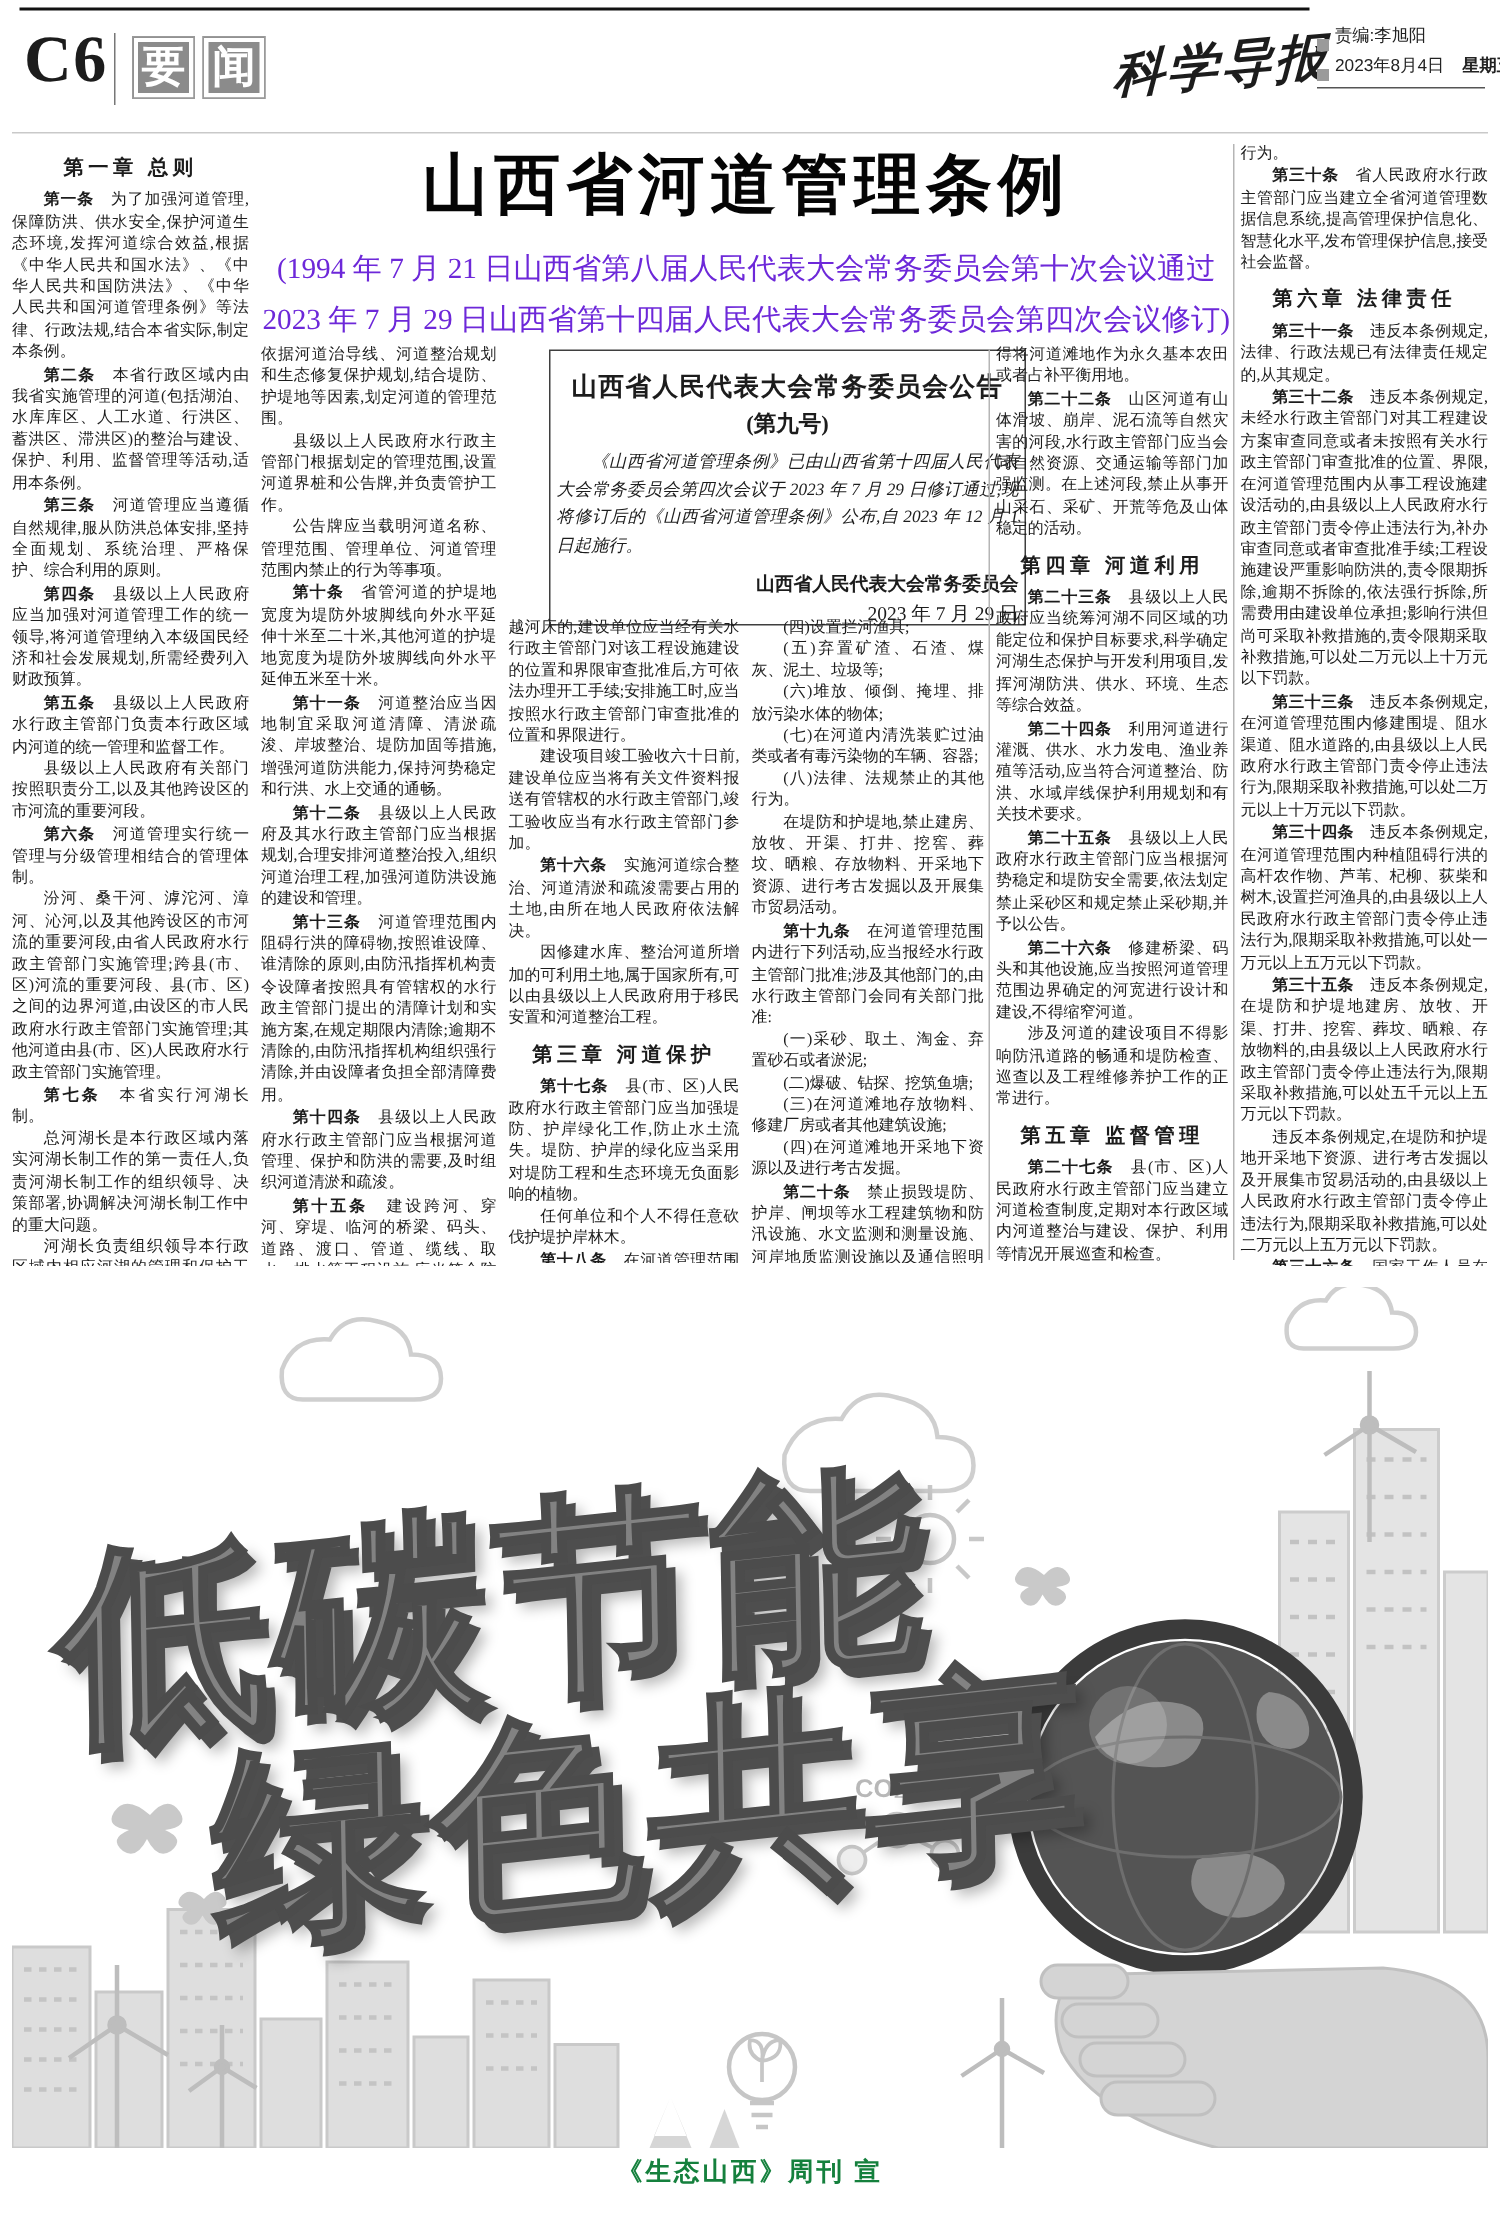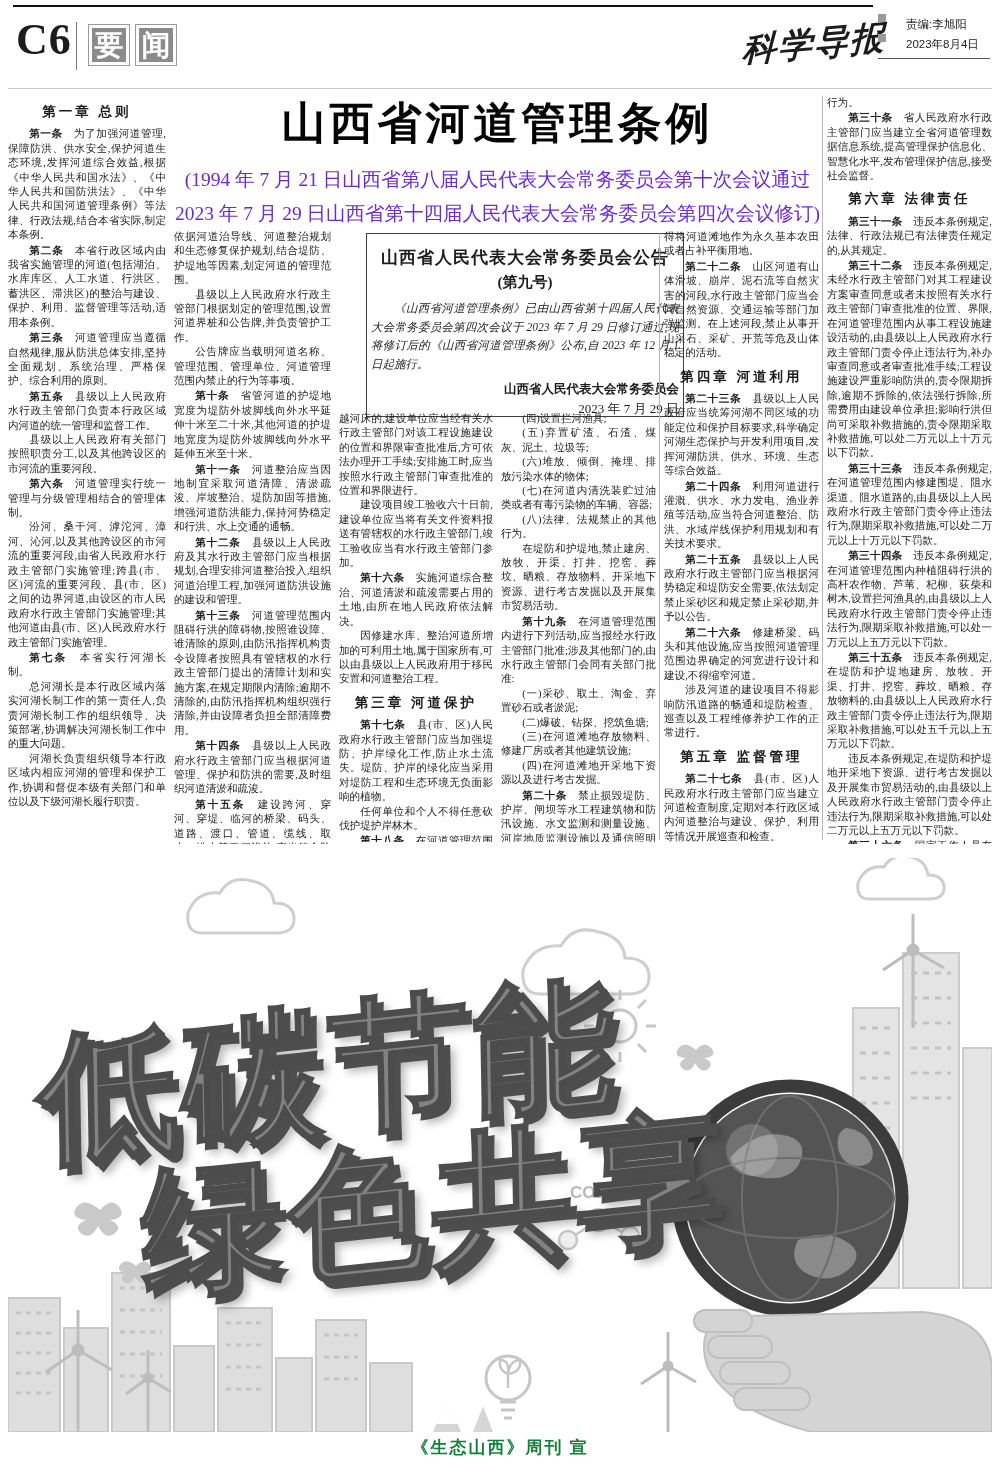--- a/index.html
+++ b/index.html
@@ -11,21 +11,21 @@
            font-size:44px;font-weight:bold;letter-spacing:1px;}
   .head-divider{position:absolute;left:76px;top:22px;width:1px;height:48px;background:#777;}
   .section-badges{position:absolute;left:88px;top:24px;display:flex;gap:5px;}
   .badge{width:40px;height:40px;background:#8b8b8b;color:#fff;font-family:"Liberation Sans",sans-serif;
          font-weight:bold;font-size:29px;line-height:40px;text-align:center;
          box-shadow:inset 0 0 0 3px #fff;border:1px solid #9a9a9a;}
   .masthead{position:absolute;left:742px;top:22px;width:125px;font-size:34px;font-weight:bold;
             font-style:italic;transform:rotate(-5deg) skewX(-6deg);letter-spacing:2px;white-space:nowrap;}
   .issue-info{position:absolute;left:878px;top:14px;width:112px;font-family:"Liberation Sans",sans-serif;
               font-size:11.5px;line-height:20px;color:#222;border-bottom:1px solid #555;padding-bottom:4px;}
-  .issue-info .row{display:flex;align-items:flex-start;gap:20px;white-space:nowrap;}
+  .issue-info .row{display:flex;align-items:flex-end;gap:4px;white-space:nowrap;}
   .sq{display:inline-block;width:8px;height:8px;background:#9a9a9a;flex:0 0 auto;}
   .weekday{margin-left:8px;font-weight:bold;}
   .header-sep{position:absolute;left:8px;top:88px;width:984px;height:1px;background:#c9c9c9;}
   
   .title-block{position:absolute;left:170px;top:94px;width:655px;text-align:center;}
   .title-block h1{margin:0;font-family:"Liberation Sans","DejaVu Sans",sans-serif;font-weight:900;
                   font-size:44px;letter-spacing:4px;color:#050505;}
   .subtitle{margin-top:10px;font-size:19.5px;line-height:34px;color:#6d28d9;}
   
   .col{position:absolute;overflow:hidden;font-size:10.6px;line-height:14.4px;text-align:justify;
@@ -107,20 +107,21 @@
     <div class="notice-body">《山西省河道管理条例》已由山西省第十四届人民代表大会常务委员会第四次会议于 2023 年 7 月 29 日修订通过,现将修订后的《山西省河道管理条例》公布,自 2023 年 12 月 1 日起施行。</div>
     <div class="notice-sign">山西省人民代表大会常务委员会</div>
     <div class="notice-date">2023 年 7 月 29 日</div>
   </div>
 
   <div id="col1" class="col">
       <h3 class="chapter">第一章  总则</h3>
       <p class="para"><span class="lead">第一条</span>　为了加强河道管理,保障防洪、供水安全,保护河道生态环境,发挥河道综合效益,根据《中华人民共和国水法》、《中华人民共和国防洪法》、《中华人民共和国河道管理条例》等法律、行政法规,结合本省实际,制定本条例。</p>
       <p class="para"><span class="lead">第二条</span>　本省行政区域内由我省实施管理的河道(包括湖泊、水库库区、人工水道、行洪区、蓄洪区、滞洪区)的整治与建设、保护、利用、监督管理等活动,适用本条例。</p>
       <p class="para"><span class="lead">第三条</span>　河道管理应当遵循自然规律,服从防洪总体安排,坚持全面规划、系统治理、严格保护、综合利用的原则。</p>
+      <p class="para"><span class="lead">第四条</span>　县级以上人民政府应当加强对河道管理工作的统一领导,将河道管理纳入本级国民经济和社会发展规划,所需经费列入财政预算。</p>
       <p class="para"><span class="lead">第五条</span>　县级以上人民政府水行政主管部门负责本行政区域内河道的统一管理和监督工作。</p>
       <p class="para">县级以上人民政府有关部门按照职责分工,以及其他跨设区的市河流的重要河段。</p>
       <p class="para"><span class="lead">第六条</span>　河道管理实行统一管理与分级管理相结合的管理体制。</p>
       <p class="para">汾河、桑干河、滹沱河、漳河、沁河,以及其他跨设区的市河流的重要河段,由省人民政府水行政主管部门实施管理;跨县(市、区)河流的重要河段、县(市、区)之间的边界河道,由设区的市人民政府水行政主管部门实施管理;其他河道由县(市、区)人民政府水行政主管部门实施管理。</p>
       <p class="para"><span class="lead">第七条</span>　本省实行河湖长制。</p>
       <p class="para">总河湖长是本行政区域内落实河湖长制工作的第一责任人,负责河湖长制工作的组织领导、决策部署,协调解决河湖长制工作中的重大问题。</p>
       <p class="para">河湖长负责组织领导本行政区域内相应河湖的管理和保护工作,协调和督促本级有关部门和单位以及下级河湖长履行职责。</p>
     </div>
   <div id="col2" class="col">
       <p class="para cont">依据河道治导线、河道整治规划和生态修复保护规划,结合堤防、护堤地等因素,划定河道的管理范围。</p>

